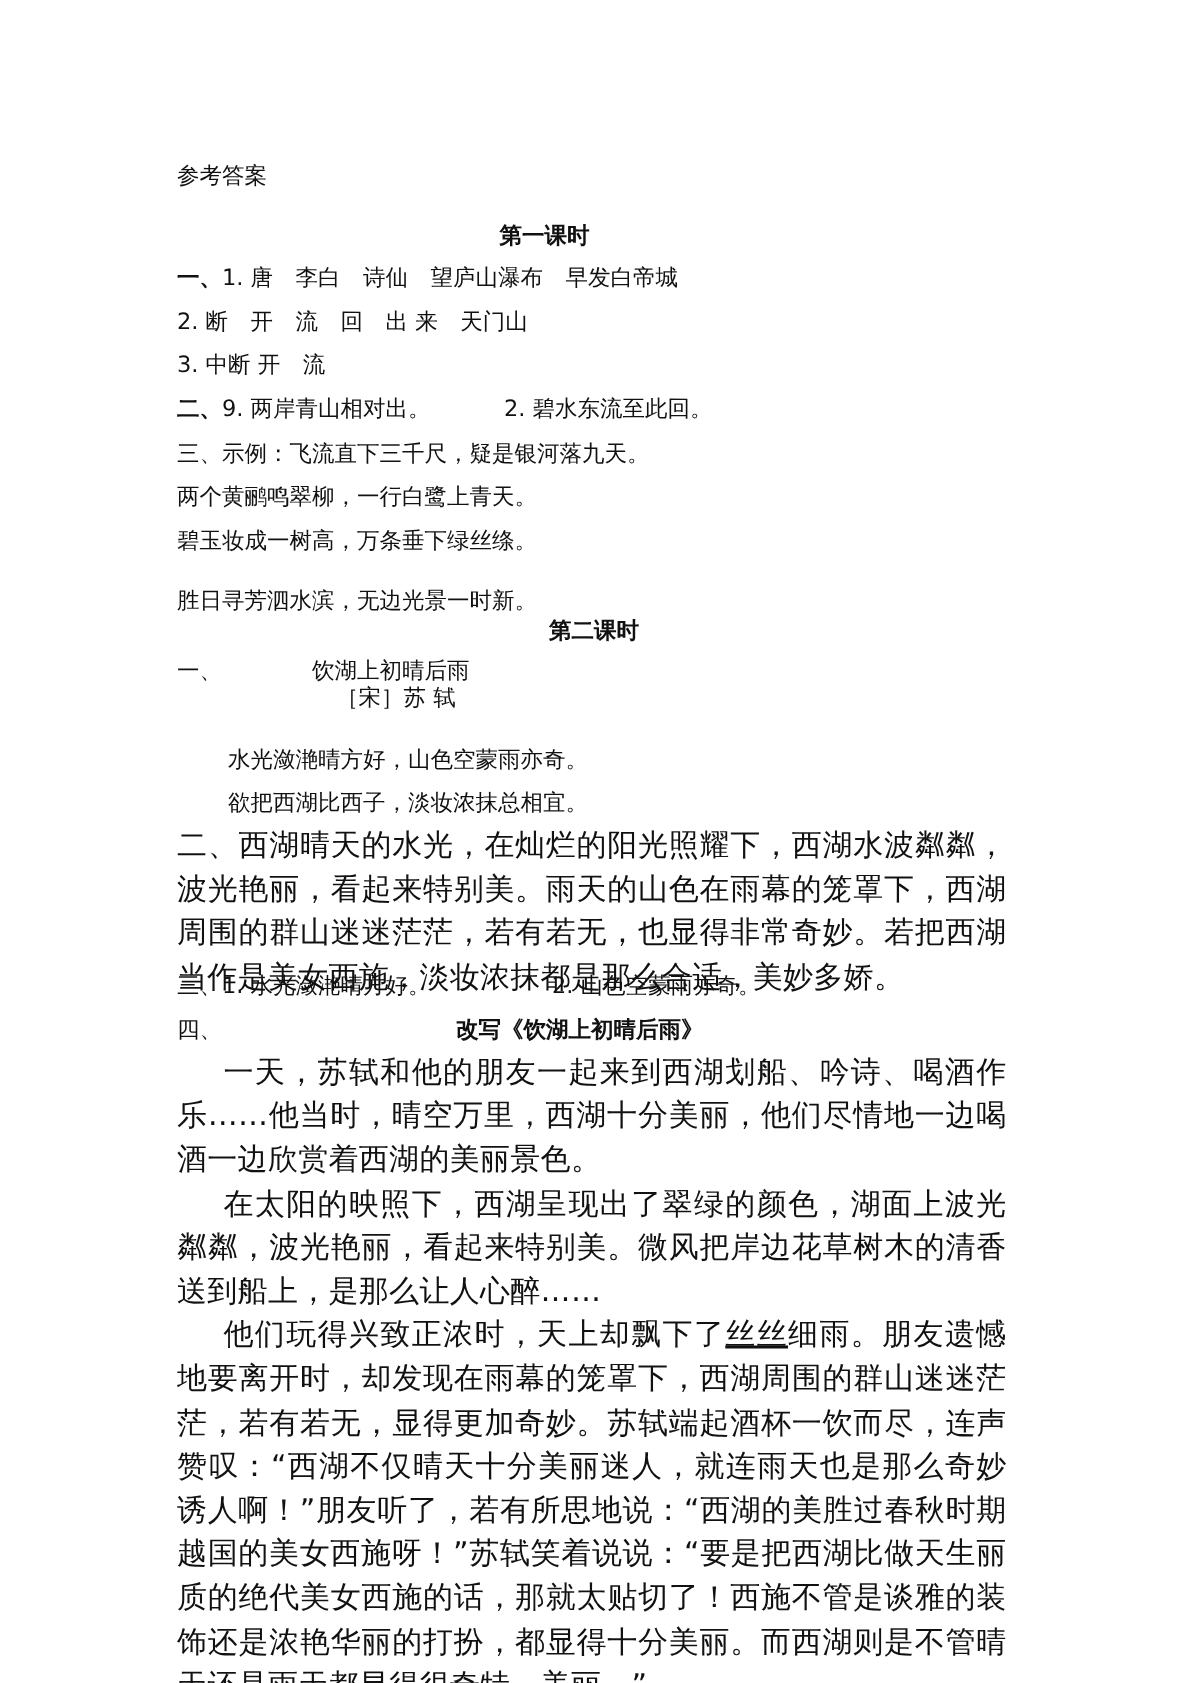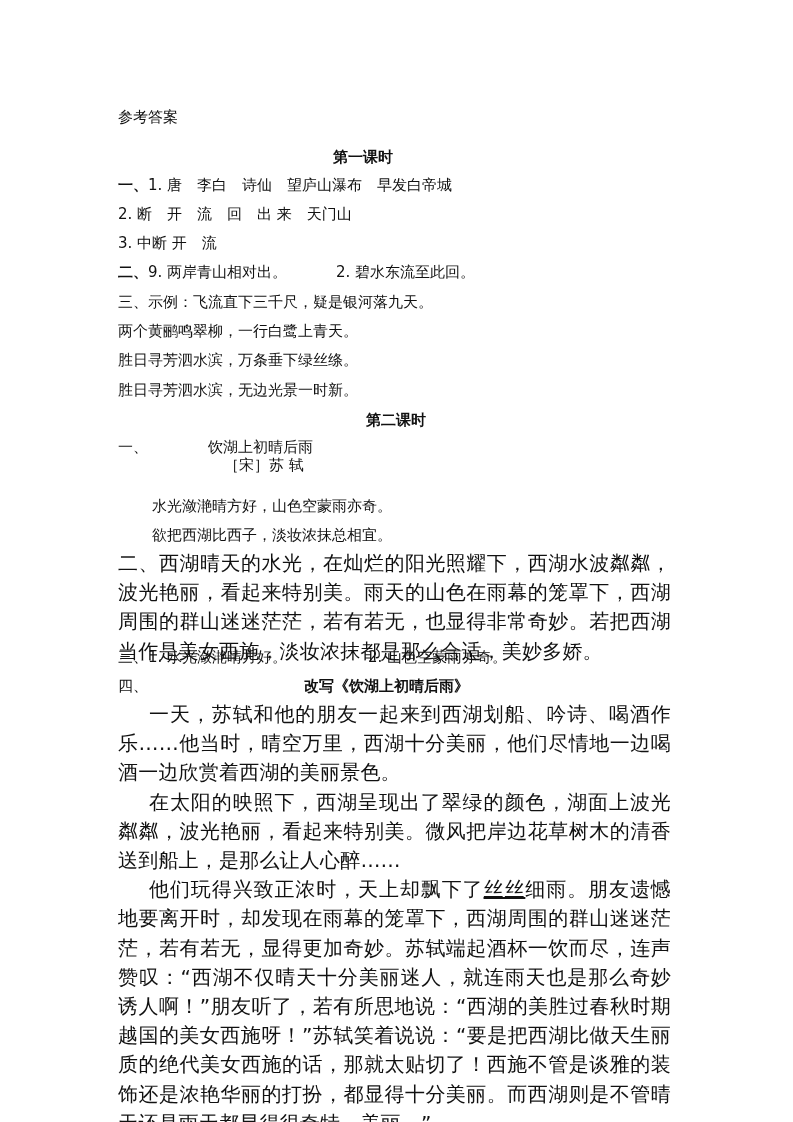--- a/index.html
+++ b/index.html
@@ -30,22 +30,22 @@
   <div class="line" style="top:204px;">2. 断　开　流　回　出 来　天门山</div>
   <div class="line" style="top:233px;">3. 中断 开　流</div>
 
   <div class="line" style="top:262px;">
     <span class="bold">二、</span><span>9. 两岸青山相对出。</span>
   </div>
   <div class="line" style="top:262px; left:218px;">2. 碧水东流至此回。</div>
 
   <div class="line" style="top:292px;">三、示例：飞流直下三千尺，疑是银河落九天。</div>
   <div class="line" style="top:321px;">两个黄鹂鸣翠柳，一行白鹭上青天。</div>
-  <div class="line" style="top:350px;">胜日寻芳泗水滨，万条垂下绿丝绦。</div>
-  <div class="line" style="top:380px;">胜日寻芳泗水滨，无边光景一时新。</div>
+  <div class="line" style="top:350px;">碧玉妆成一树高，万条垂下绿丝绦。</div>
+  <div class="line" style="top:392px;font-family:Liberation Mono, monospace;">胜日寻芳泗水滨，无边光景一时新。</div>
 
   <div class="line heading" style="top:410px; left:248px;">第二课时</div>
 
   <div class="line" style="top:437px;">一、</div>
   <div class="line" style="top:437px; left:90px;">饮湖上初晴后雨</div>
   <div class="line" style="top:455px; left:106px;">［宋］苏 轼</div>
   <div class="line" style="top:496px; left:34px;">水光潋滟晴方好，山色空蒙雨亦奇。</div>
   <div class="line" style="top:525px; left:34px;">欲把西湖比西子，淡妆浓抹总相宜。</div>
 
   <div class="para" style="top:549px;">

